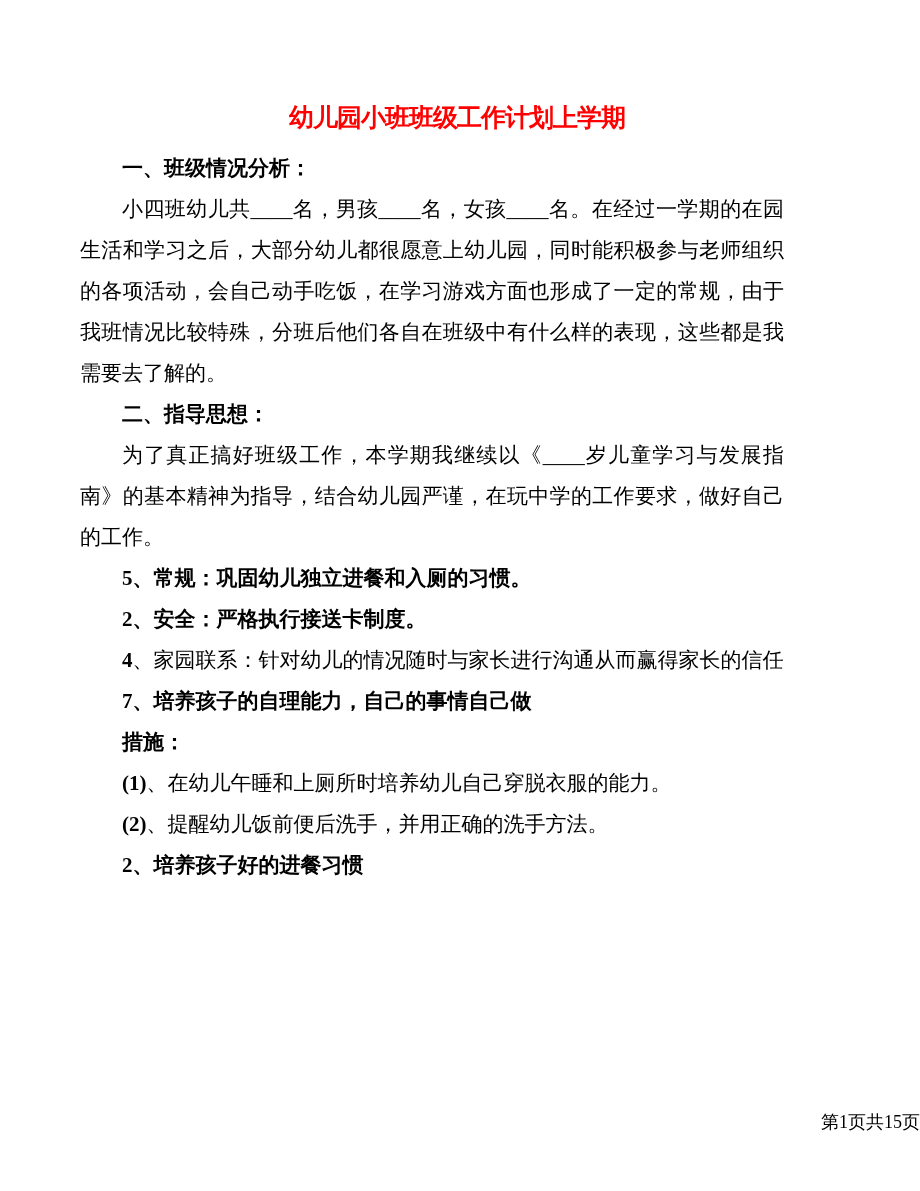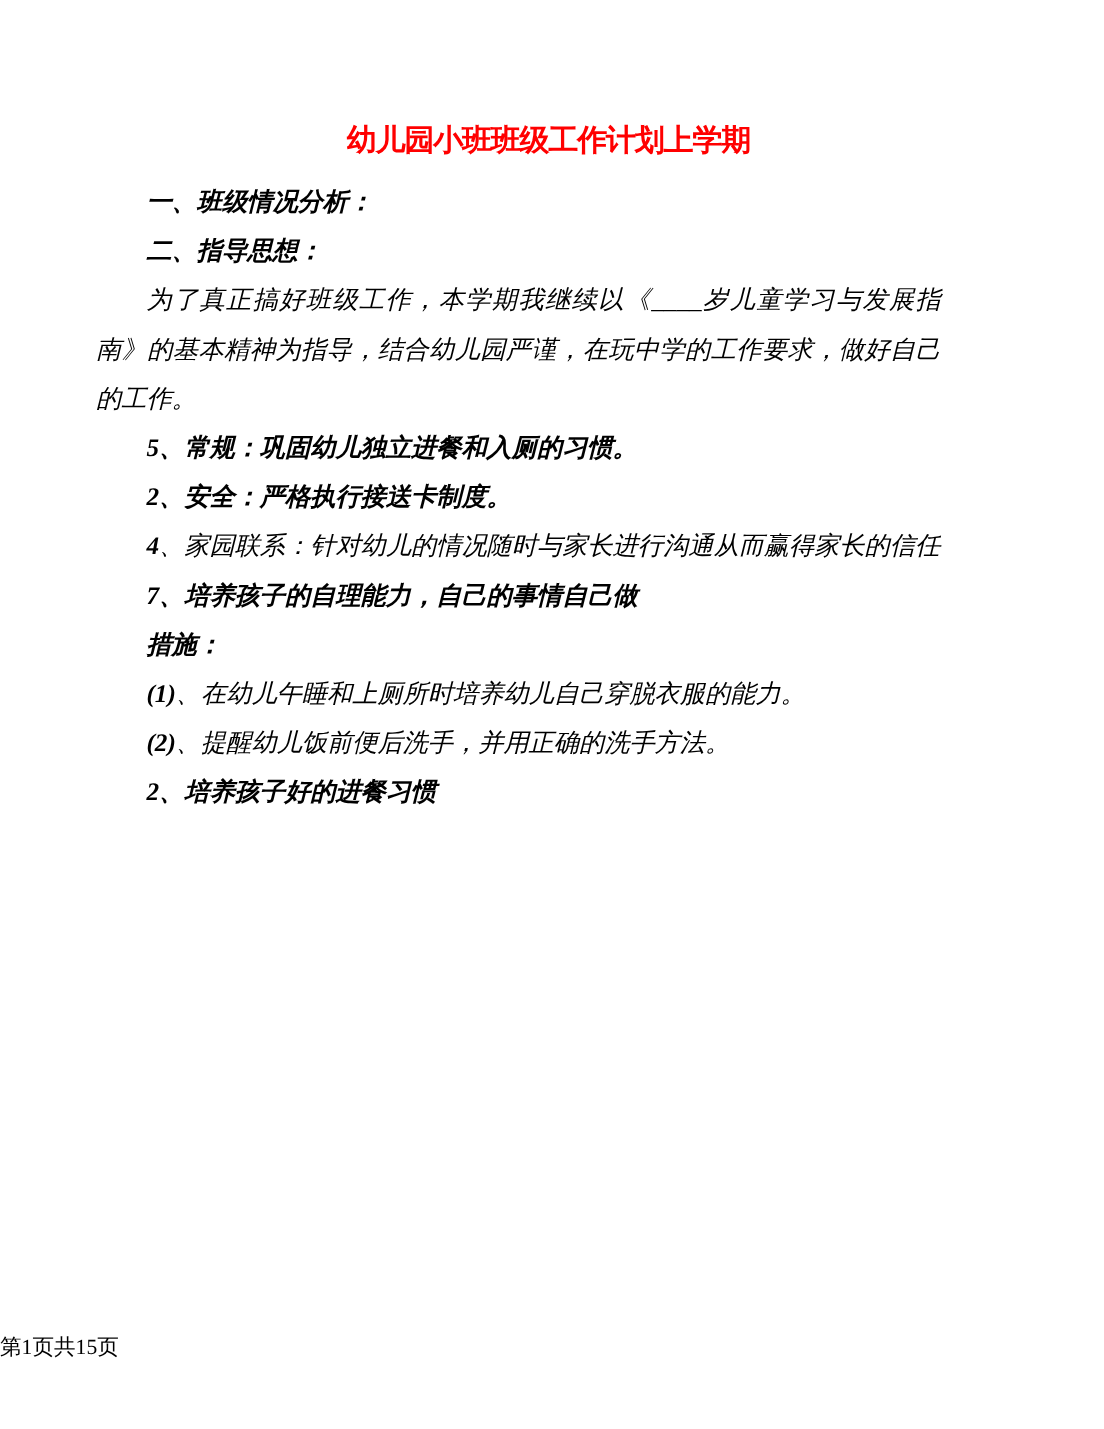--- a/index.html
+++ b/index.html
@@ -29,49 +29,49 @@
     text-indent: 2em;
     letter-spacing: -1px;
   }
   .block {
     margin: 0;
     font-size: 21px;
     line-height: 41px;
     text-indent: 2em;
     text-align: justify;
     text-justify: inter-character;
-    font-style: italic;
   }
   .block.heading,
   .block.bold-item {
     font-weight: bold;
     text-align: left;
   }
   .block .num {
     font-weight: bold;
   }
   .page-footer {
     position: absolute;
     top: 1110px;
     left: 0;
     width: 920px;
-    text-align: left;
+    text-align: right;
     font-size: 18px;
     line-height: 24px;
   }
 </style>
 </head>
 <body>
 
 <div class="page">
 
   <h1 class="doc-title" style="color: rgb(255, 0, 0);">幼儿园小班班级工作计划上学期</h1>
 
   <p class="block heading">一、班级情况分析：</p>
 
+  <p class="block para">小四班幼儿共____名，男孩____名，女孩____名。在经过一学期的在园生活和学习之后，大部分幼儿都很愿意上幼儿园，同时能积极参与老师组织的各项活动，会自己动手吃饭，在学习游戏方面也形成了一定的常规，由于我班情况比较特殊，分班后他们各自在班级中有什么样的表现，这些都是我需要去了解的。</p>
 
   <p class="block heading">二、指导思想：</p>
 
   <p class="block para">为了真正搞好班级工作，本学期我继续以《____岁儿童学习与发展指南》的基本精神为指导，结合幼儿园严谨，在玩中学的工作要求，做好自己的工作。</p>
 
 
   <p class="block bold-item">5、常规：巩固幼儿独立进餐和入厕的习惯。</p>
 
   <p class="block bold-item">2、安全：严格执行接送卡制度。</p>
 

